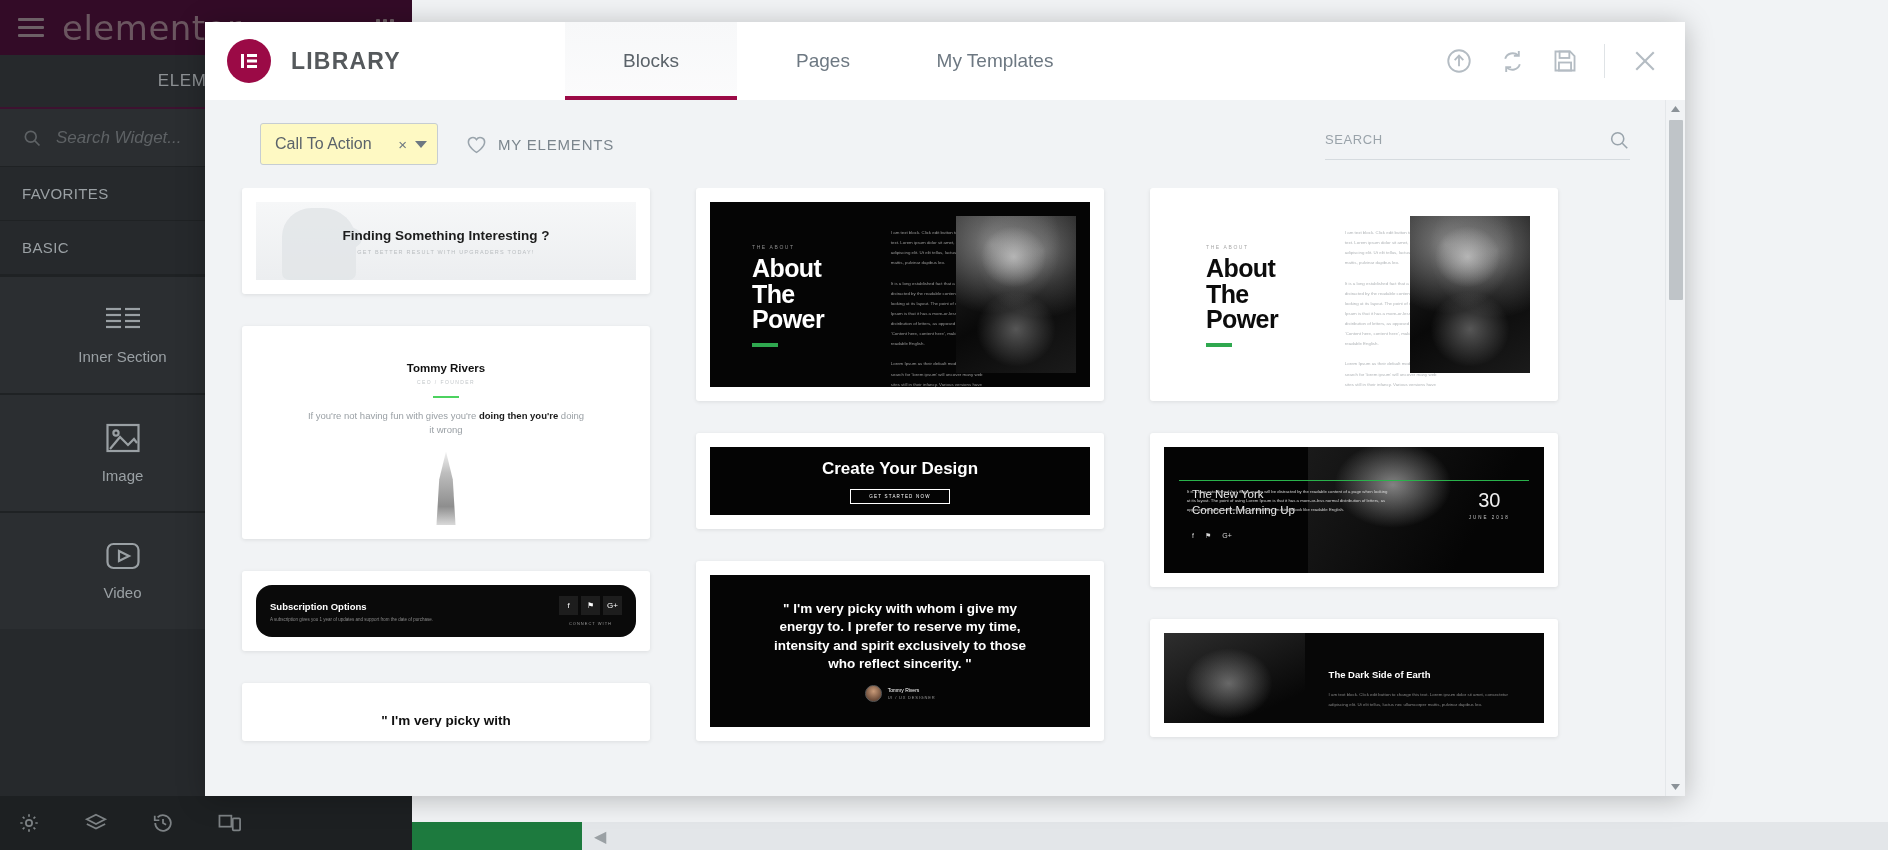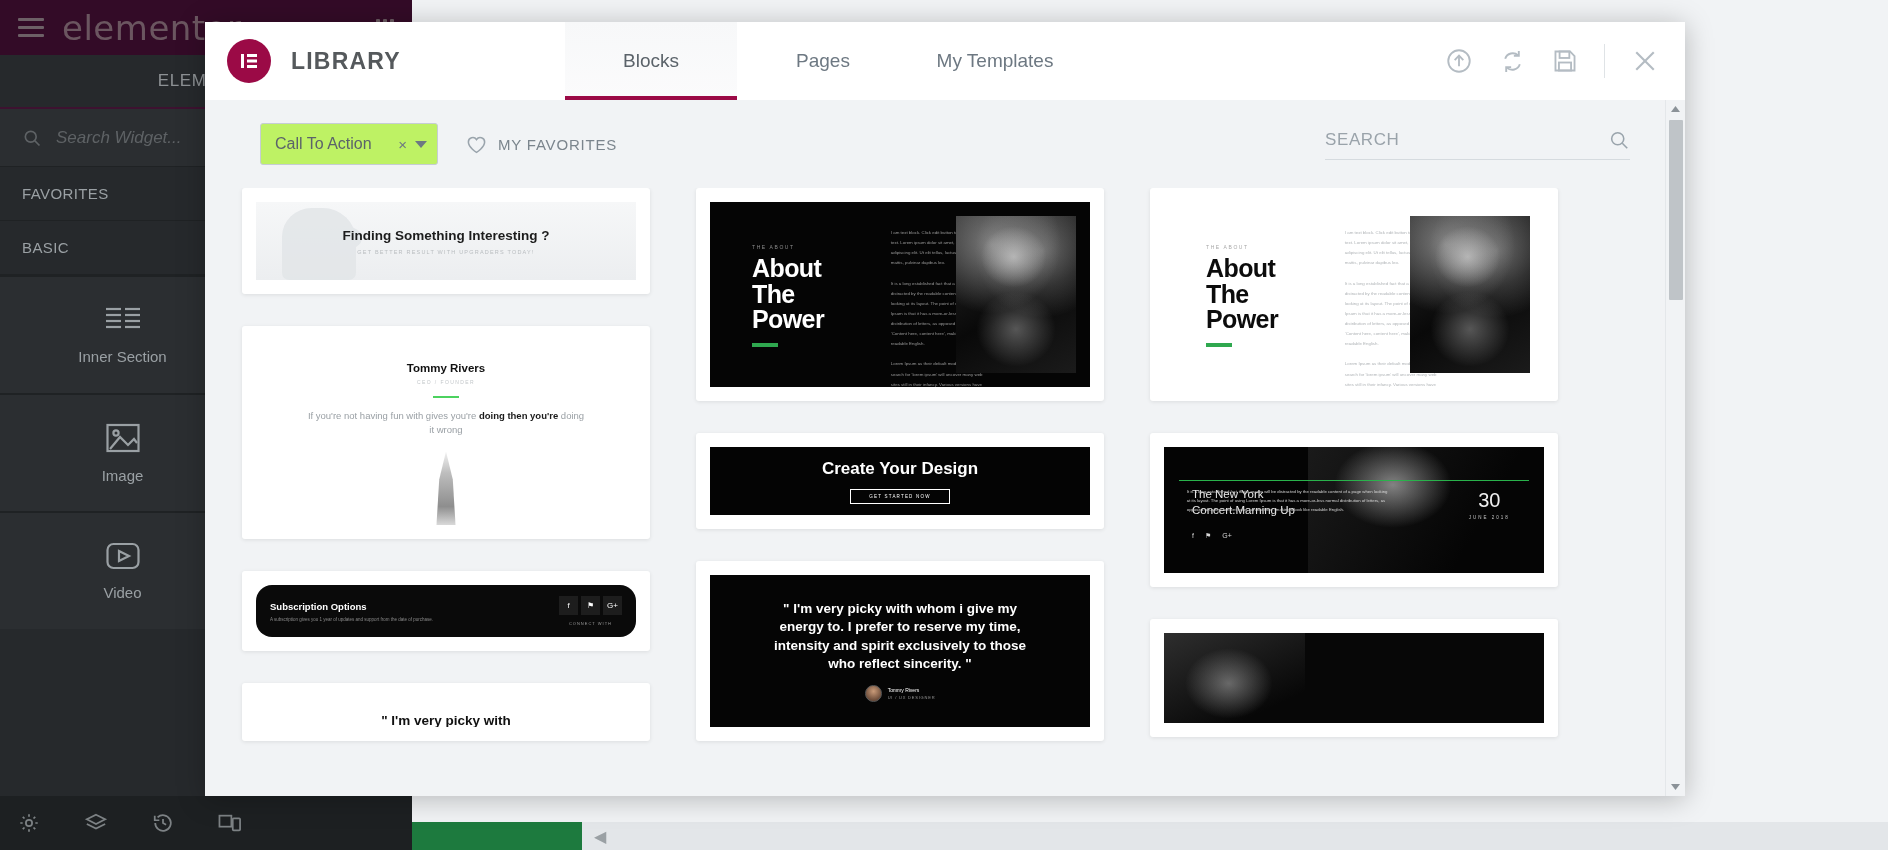--- a/index.html
+++ b/index.html
@@ -99,37 +99,37 @@
 
   .m-actions { margin-left: auto; display: flex; align-items: center; gap: 26px;
     padding: 0 26px 0 0; }
   .m-actions svg { stroke: #b4bcc3; cursor: pointer; }
   .m-sep { width: 1px; height: 34px; background: #dfe3e6; }
 
   .m-body { flex: 1; background: #f1f3f5; position: relative; overflow: hidden; }
   .m-toolbar { height: 88px; display: flex; align-items: center; padding: 0 55px; }
   .m-select {
     width: 178px; height: 42px; border: 1px solid #c6cdd3; border-radius: 3px;
-    background: #bef264; display: flex; align-items: center; padding: 0 10px 0 14px;
+    background: #fef9c3; display: flex; align-items: center; padding: 0 10px 0 14px;
     gap: 8px; cursor: pointer;
   }
   .m-select-label { color: #5b636a; font-size: 16px; flex: 1; }
   .m-select-x { color: #6d7882; font-size: 15px; cursor: pointer; }
   .m-caret {
     width: 0; height: 0; border-left: 6px solid transparent;
     border-right: 6px solid transparent; border-top: 7px solid #6d7882;
   }
   .m-fav { display: flex; align-items: center; gap: 11px; margin-left: 28px;
     color: #7b858d; font-size: 15px; letter-spacing: .8px; cursor: pointer; }
   .m-fav svg { stroke: #9aa4ac; }
 
   .m-search { margin-left: auto; width: 305px; display: flex; align-items: center;
     border-bottom: 1px solid #d6dbdf; padding-bottom: 8px; }
   .m-search-input { flex: 1; border: none; outline: none; background: transparent;
-    color: #8a939a; font-size: 17px; letter-spacing: .6px;
+    color: #8a939a; font-size: 13px; letter-spacing: .6px;
     font-family: "Liberation Sans", sans-serif; }
   .m-search-input::placeholder { color: #9aa3aa; }
   .m-search svg { stroke: #9aa4ac; }
 
   .m-grid {
     display: grid; grid-template-columns: repeat(3, 408px); gap: 46px;
     padding: 0 55px 40px 37px; height: 600px; overflow: hidden;
     align-content: start;
   }
   .m-col { display: flex; flex-direction: column; gap: 32px; }
@@ -426,21 +426,21 @@
         <div class="m-select">
           <span class="m-select-label">Call To Action</span>
           <span class="m-select-x">×</span>
           <span class="m-caret"></span>
         </div>
 
         <div class="m-fav">
           <svg width="21" height="19" viewBox="0 0 24 22" fill="none" stroke="#9aa4ac" stroke-width="1.8">
             <path d="M12 20.2S2.6 14.4 2.6 8.2a5.1 5.1 0 0 1 9.4-2.8 5.1 5.1 0 0 1 9.4 2.8c0 6.2-9.4 12-9.4 12z"></path>
           </svg>
-          <span>MY FAVORITES</span>
+          <span>MY ELEMENTS</span>
         </div>
 
         <div class="m-search">
           <input class="m-search-input" type="text" placeholder="SEARCH" style="">
           <svg width="22" height="22" viewBox="0 0 24 24" fill="none" stroke="#9aa4ac" stroke-width="1.7">
             <circle cx="10.6" cy="10.6" r="6.6"></circle>
               <line x1="15.6" y1="15.6" x2="21" y2="21"></line>
           </svg>
         </div>
       </div>
@@ -589,20 +589,25 @@
                   <div class="m">JUNE 2018</div>
                 </div>
               </div>
             </div>
           </div>
 
           <div class="card">
             <div class="card-inner" style="height:90px">
               <div class="tpl t-dark">
                 <div class="ph"></div>
+                <div class="tx">
+                  <h4>The Dark Side of Earth</h4>
+                  <p>I am text block. Click edit button to change this text. Lorem ipsum dolor sit amet, consectetur adipiscing elit. Ut elit tellus, luctus nec ullamcorper mattis, pulvinar dapibus leo.</p>
+
+                </div>
               </div>
             </div>
           </div>
         </div>
 
       </div>
 
       <div class="m-scroll">
         <div class="m-scroll-up" style="font-size:0;">
           <svg width="11" height="8" viewBox="0 0 11 8">

